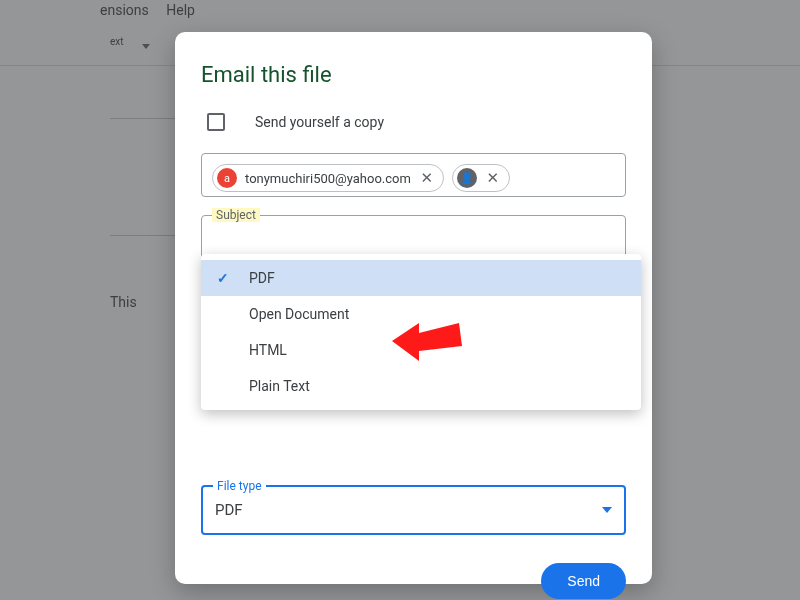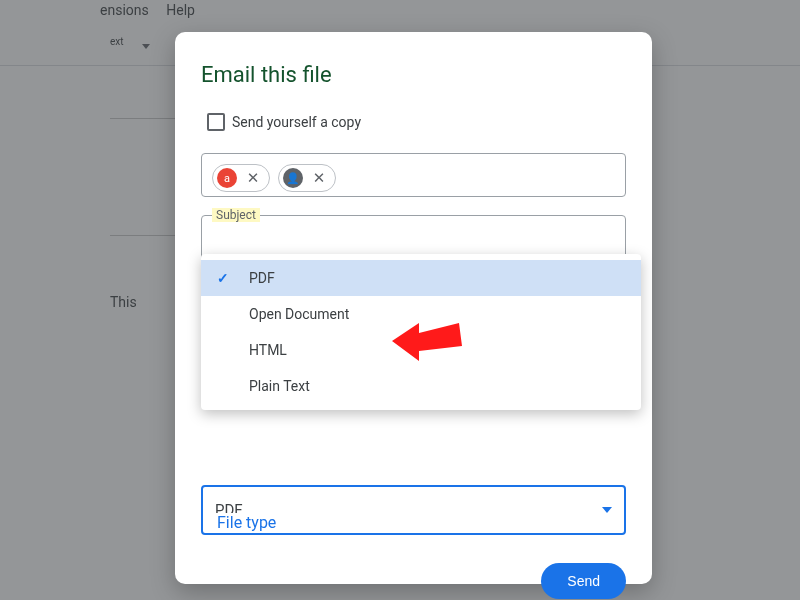--- a/index.html
+++ b/index.html
@@ -18,21 +18,21 @@
 
   .scrim { position:absolute; inset:0; background:rgba(60,64,67,0.55); }
 
   .dialog {
     position:absolute; left:175px; top:32px; width:477px; height:552px;
     background:#fff; border-radius:10px; box-shadow:0 8px 24px rgba(0,0,0,0.25);
     padding:24px 26px 20px 26px;
   }
   .title { font-size:22px; color:#14532d; font-weight:400; margin-bottom:26px; margin-top:6px; }
 
-  .copyrow { display:flex; align-items:center; gap:7px; margin-bottom:22px; margin-left:6px;}
+  .copyrow { display:flex; align-items:center; gap:30px; margin-bottom:22px; margin-left:6px;}
   .checkbox {
     width:18px; height:18px; border:2px solid #5f6368; border-radius:2px; background:#fff;
   }
   .copyrow span { font-size:14px; color:#3c4043; }
 
   .recipients {
     border:1px solid #9aa0a6; border-radius:4px; padding:10px 10px 4px 10px;
     display:flex; flex-wrap:wrap; gap:8px; margin-bottom:18px;
   }
   .chip {
@@ -53,21 +53,21 @@
     z-index:5;
   }
   .dropdown .opt { display:flex; align-items:center; height:36px; padding:0 14px 0 48px; font-size:14px; color:#3c4043; position:relative;}
   .dropdown .opt.selected { background:#cfe0f6; }
   .dropdown .opt .check { position:absolute; left:16px; color:#1a73e8; font-weight:bold; }
 
   .filetype {
     border:2px solid #1a73e8; border-radius:4px; height:50px; position:relative;
     display:flex; align-items:center; padding:0 12px; margin-top:220px;
   }
-  .filetype .flabel { position:absolute; top:-8px; left:10px; background:#fff; padding:0 4px; font-size:16px; color:#1a73e8;margin-top:34px;}
+  .filetype .flabel { position:absolute; top:-8px; left:10px; background:#fff; padding:0 4px; font-size:12px; color:#1a73e8;}
   .filetype .val { font-size:15px; color:#3c4043; }
   .filetype .caret { margin-left:auto; border-left:5px solid transparent;border-right:5px solid transparent;border-top:6px solid #1a73e8;}
 
   .actions { display:flex; justify-content:flex-end; gap:12px; margin-top:28px; align-items:center;}
   .btn-send { background:#1a73e8; color:#fff; border:none; border-radius:22px; padding:10px 26px; font-size:14px; font-weight:500;}
 
   
   .arrow { position:absolute; left:387px; top:311px; z-index:10; pointer-events:none;}
 </style>
 </head>
@@ -97,20 +97,21 @@
   <div class="title">Email this file</div>
 
   <div class="copyrow">
     <div class="checkbox"></div>
     <span>Send yourself a copy</span>
   </div>
 
   <div class="recipients">
     <div class="chip">
       <span class="avatar" style="background:#ea4335">a</span>
+      <span>tonymuchiri500@yahoo.com</span>
       <span class="x">✕</span>
     </div>
     <div class="chip">
       <span class="avatar" style="background:#5f6368">👤</span>
       <span class="x">✕</span>
     </div>
   </div>
 
   <div class="field subject">
     <span class="flabel">Subject</span>

